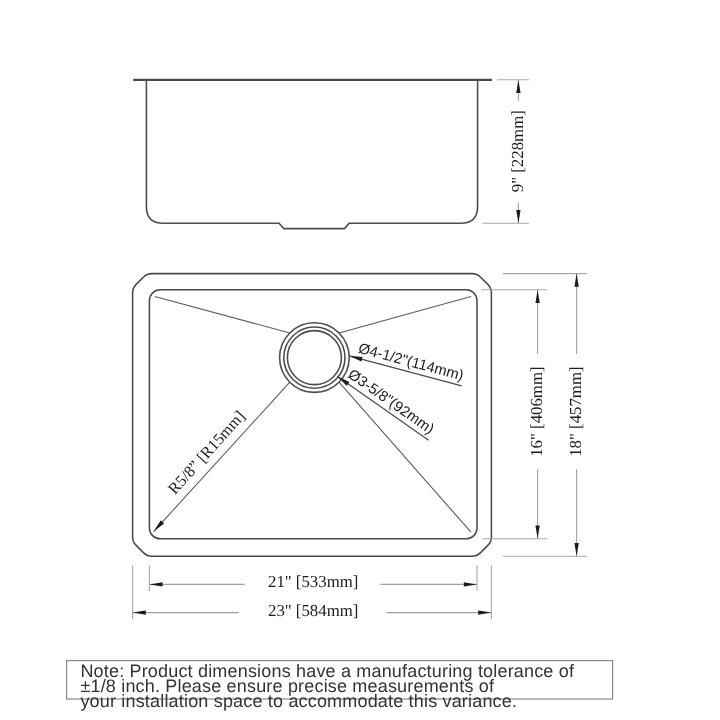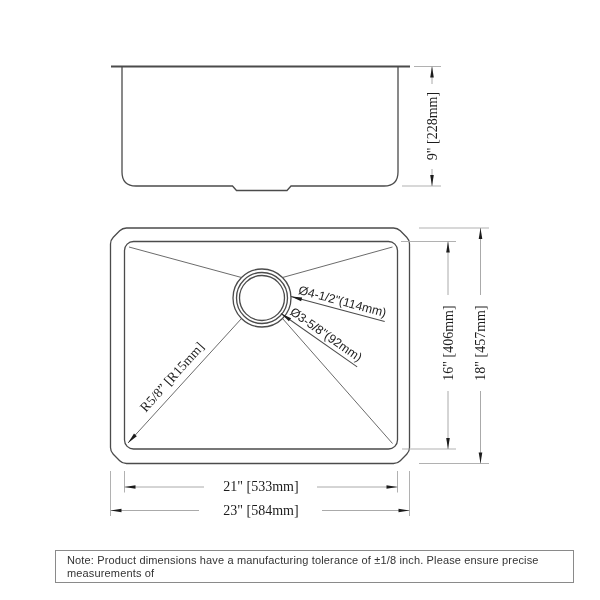--- a/index.html
+++ b/index.html
@@ -39,27 +39,27 @@
   .label-text {
     font-family: "Liberation Sans", "DejaVu Sans", sans-serif;
     font-size: 12.3px;
     fill: #1c1c1c;
   }
 
   .note-box {
     position: absolute;
     left: 55px;
     top: 550px;
-    width: 519px;
+    width: 456px;
     height: 33px;
     box-sizing: border-box;
     border: 1px solid #8a8a8a;
     background: #ffffff;
     font-family: "Liberation Sans", "DejaVu Sans", sans-serif;
-    font-size: 11px;
+    font-size: 15px;
     line-height: 12.5px;
     letter-spacing: 0.15px;
     color: #333333;
     padding: 3px 8px 0 11px;
   }
 </style>
 </head>
 <body>
 
 <div class="canvas">
@@ -147,15 +147,16 @@
       <path class="dimline" d="M110.5 510.5 H199"></path>
       <path class="dimline" d="M322 510.5 H409.5"></path>
       <polygon class="arrow" points="110.5,510.5 121.5,508.7 121.5,512.3"></polygon>
       <polygon class="arrow" points="409.5,510.5 398.5,508.7 398.5,512.3"></polygon>
       <text class="dim-text" transform="translate(261,510)" text-anchor="middle" dominant-baseline="central">23" [584mm]</text>
     </g>
   </svg>
 
   <div class="note-box">
     <div>Note: Product dimensions have a manufacturing tolerance of ±1/8 inch. Please ensure precise measurements of</div>
+    <div>your installation space to accommodate this variance.</div>
   </div>
 
 </div>
 
 </body></html>

